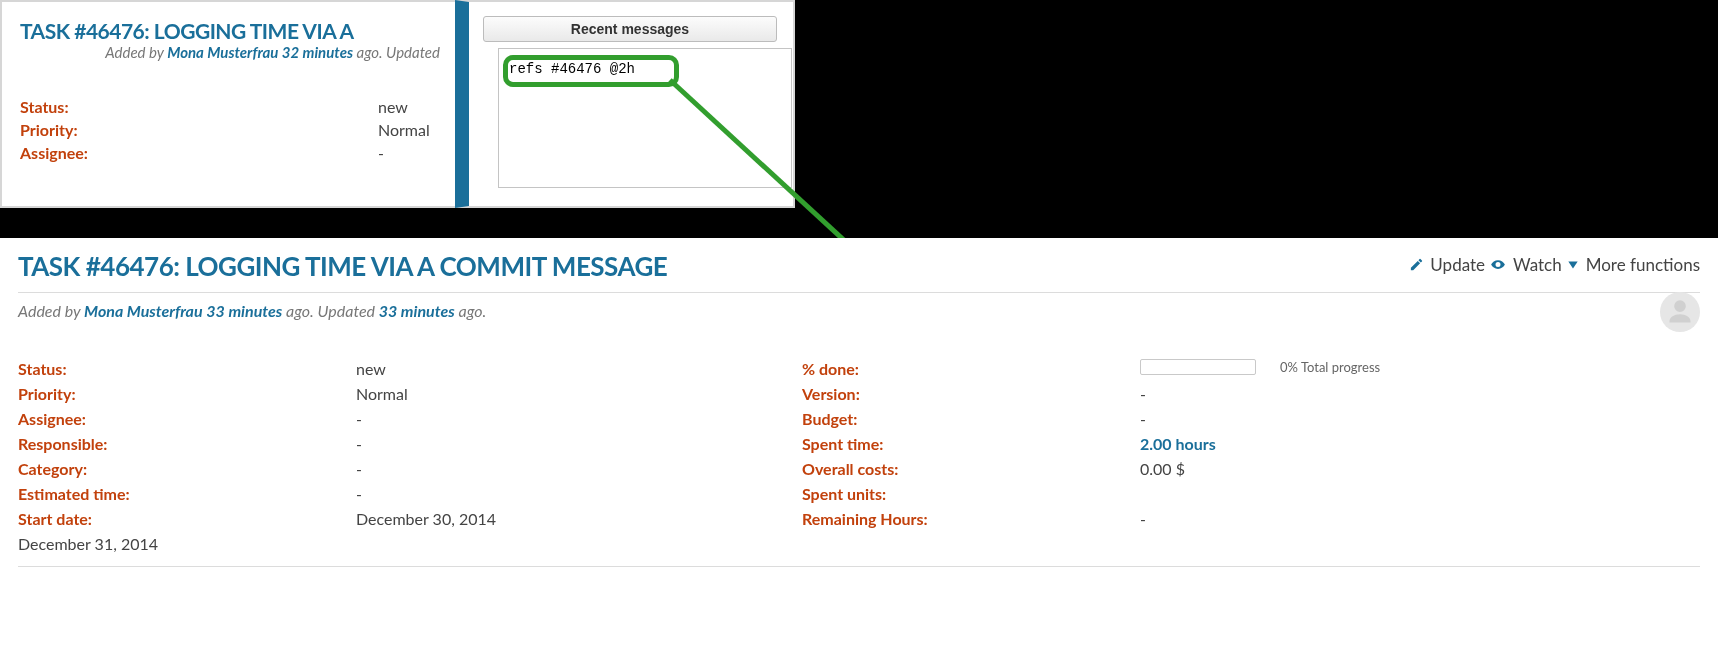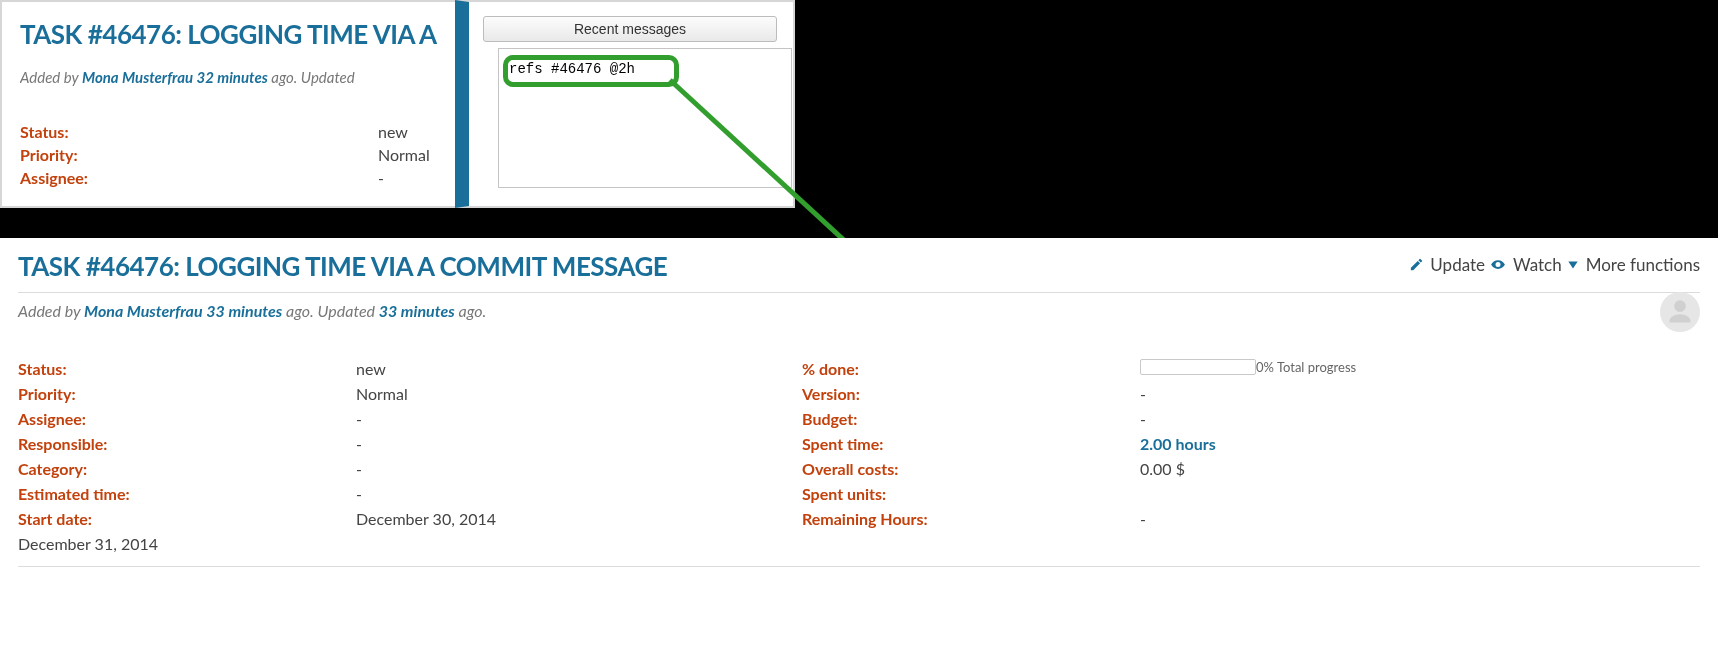--- a/index.html
+++ b/index.html
@@ -7,35 +7,35 @@
 
     
     .black-strip { position: absolute; left: 0; top: 0; width: 1718px; height: 238px; background: #000; }
 
     
     .overlay-task {
       position: absolute; left: 0; top: 0; width: 460px; height: 208px;
       background: #fff; border: 2px solid #d6d6d6; padding: 16px 18px 8px;
       box-shadow: 0 2px 8px rgba(0,0,0,.25);
     }
-    .overlay-task .title { font-size: 26px; font-weight: 700; color: #1a6f9a; letter-spacing: -0.5px; white-space: nowrap; overflow: hidden; }
-    .overlay-task .meta { font-style: italic; color: #777; font-size: 15px; margin-top: 18px; white-space: nowrap; overflow: hidden; }
+    .overlay-task .title { font-size: 21px; font-weight: 700; color: #1a6f9a; letter-spacing: -0.5px; white-space: nowrap; overflow: hidden; }
+    .overlay-task .meta { font-style: italic; color: #777; font-size: 15px; white-space: nowrap; overflow: hidden; text-align: right; }
     .overlay-task .meta .author, .overlay-task .meta .time { color: #1a6f9a; font-weight: 700; }
 
     
     .overlay-commit {
       position: absolute; left: 455px; top: 0; width: 340px; height: 208px;
       background: #fff; border-left: 14px solid #1a6f9a; border-top: 2px solid #d6d6d6;
       border-right: 2px solid #d6d6d6; border-bottom: 2px solid #d6d6d6;
       padding: 14px 16px 14px 14px;
     }
     .recent-btn {
       width: 294px; height: 26px; font-size: 14px; color: #333;
       background: linear-gradient(#fcfcfc, #e9e9e9);
-      border: 1px solid #bcbcbc; border-radius: 3px; cursor: pointer;
+      border: 1px solid #bcbcbc; border-radius: 3px; cursor: pointer; font-weight: bold;
     }
     .commit-area {
       position: relative; margin-top: 6px; width: 294px; height: 140px;
       border: 1px solid #c4c4c4; background: #fff; margin-left: 15px;
     }
     .commit-highlight {
       position: absolute; left: 4px; top: 6px; width: 176px; height: 32px;
       border: 5px solid #329e2e; border-radius: 10px;
     }
     .commit-text {
@@ -63,21 +63,21 @@
       display:flex; align-items:center; justify-content:center;
     }
     .avatar svg { width: 28px; height: 28px; fill:#d0d0d0; }
 
     .columns { display: flex; gap: 24px; margin-top: 36px; padding-bottom: 10px; border-bottom: 1px solid #dcdcdc; }
     .col { flex: 0 0 760px; }
     .field { display: flex; gap: 8px; padding: 3px 0; font-size: 16px; color:#444; }
     .field .label { width: 330px; font-weight: 700; color: #c2410c; }
     .field .value { color: #444; }
     .value.link { color: #1a6f9a; font-weight: 700; }
-    .progress-wrap { display: inline-flex; align-items: center; gap: 0; text-align: center; }
+    .progress-wrap { display: inline-flex; align-items: center; gap: 24px; text-align: center; }
     .progress-bar { width: 116px; height: 16px; border: 1px solid #c9c9c9; border-radius: 2px; background:#fff; }
     .progress-bar .fill { height: 100%; background: #7aaad6; width: 0%; }
     .progress-text { font-size: 13px; color: #666; }
 
     
     .overlay-task .field { font-size: 16px; padding: 2px 0; }
     .overlay-task .field .label { width: 350px; }
     .overlay-task .fieldset { margin-top: 34px; }
   </style>
 </head>

